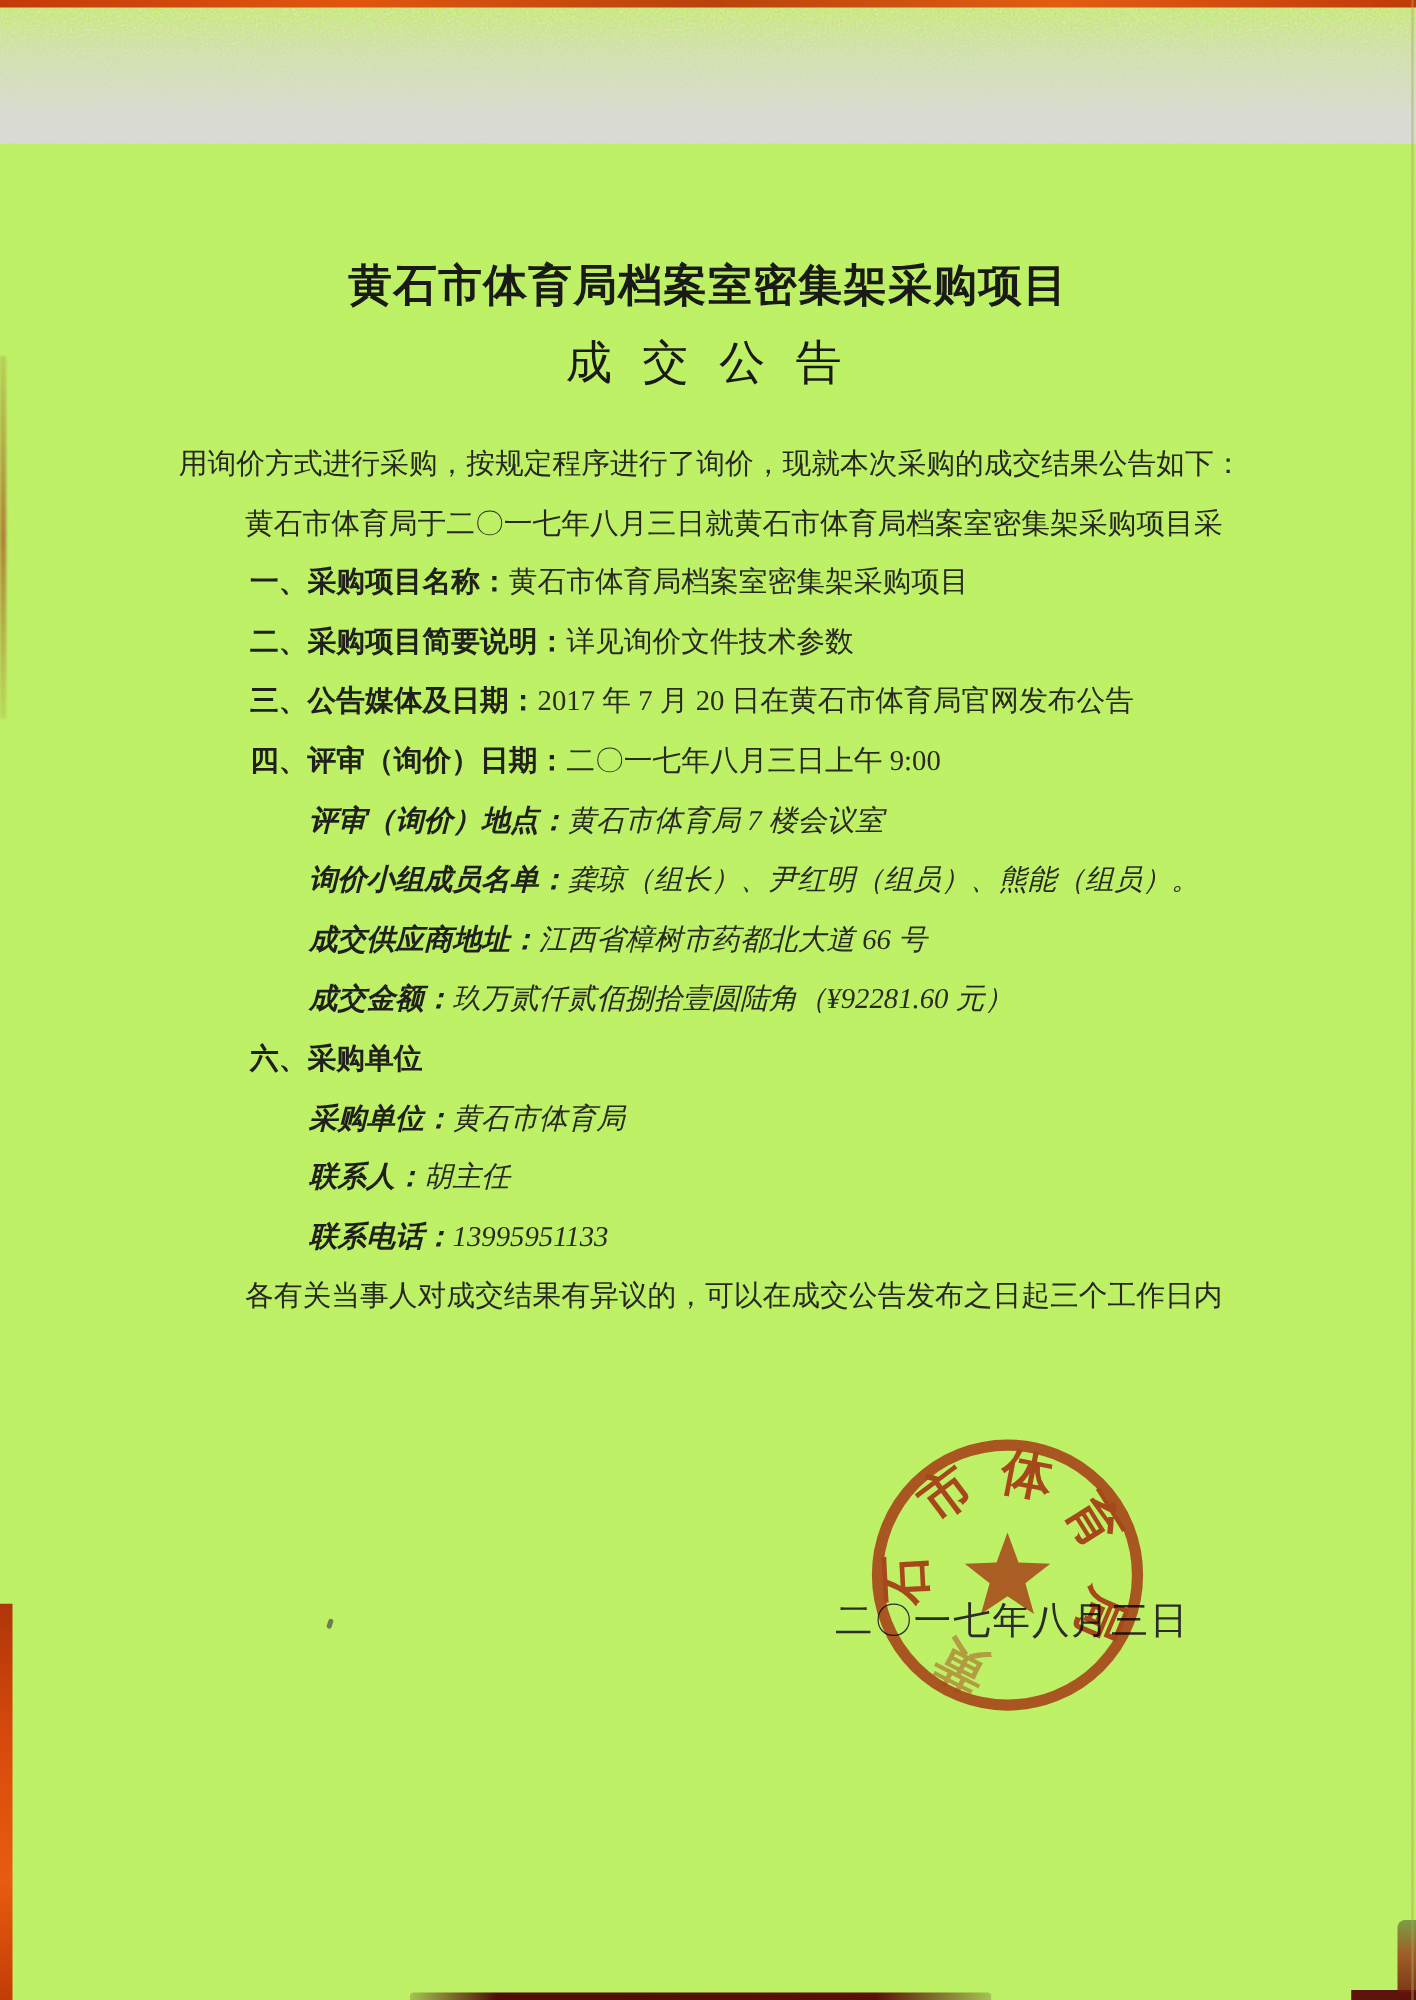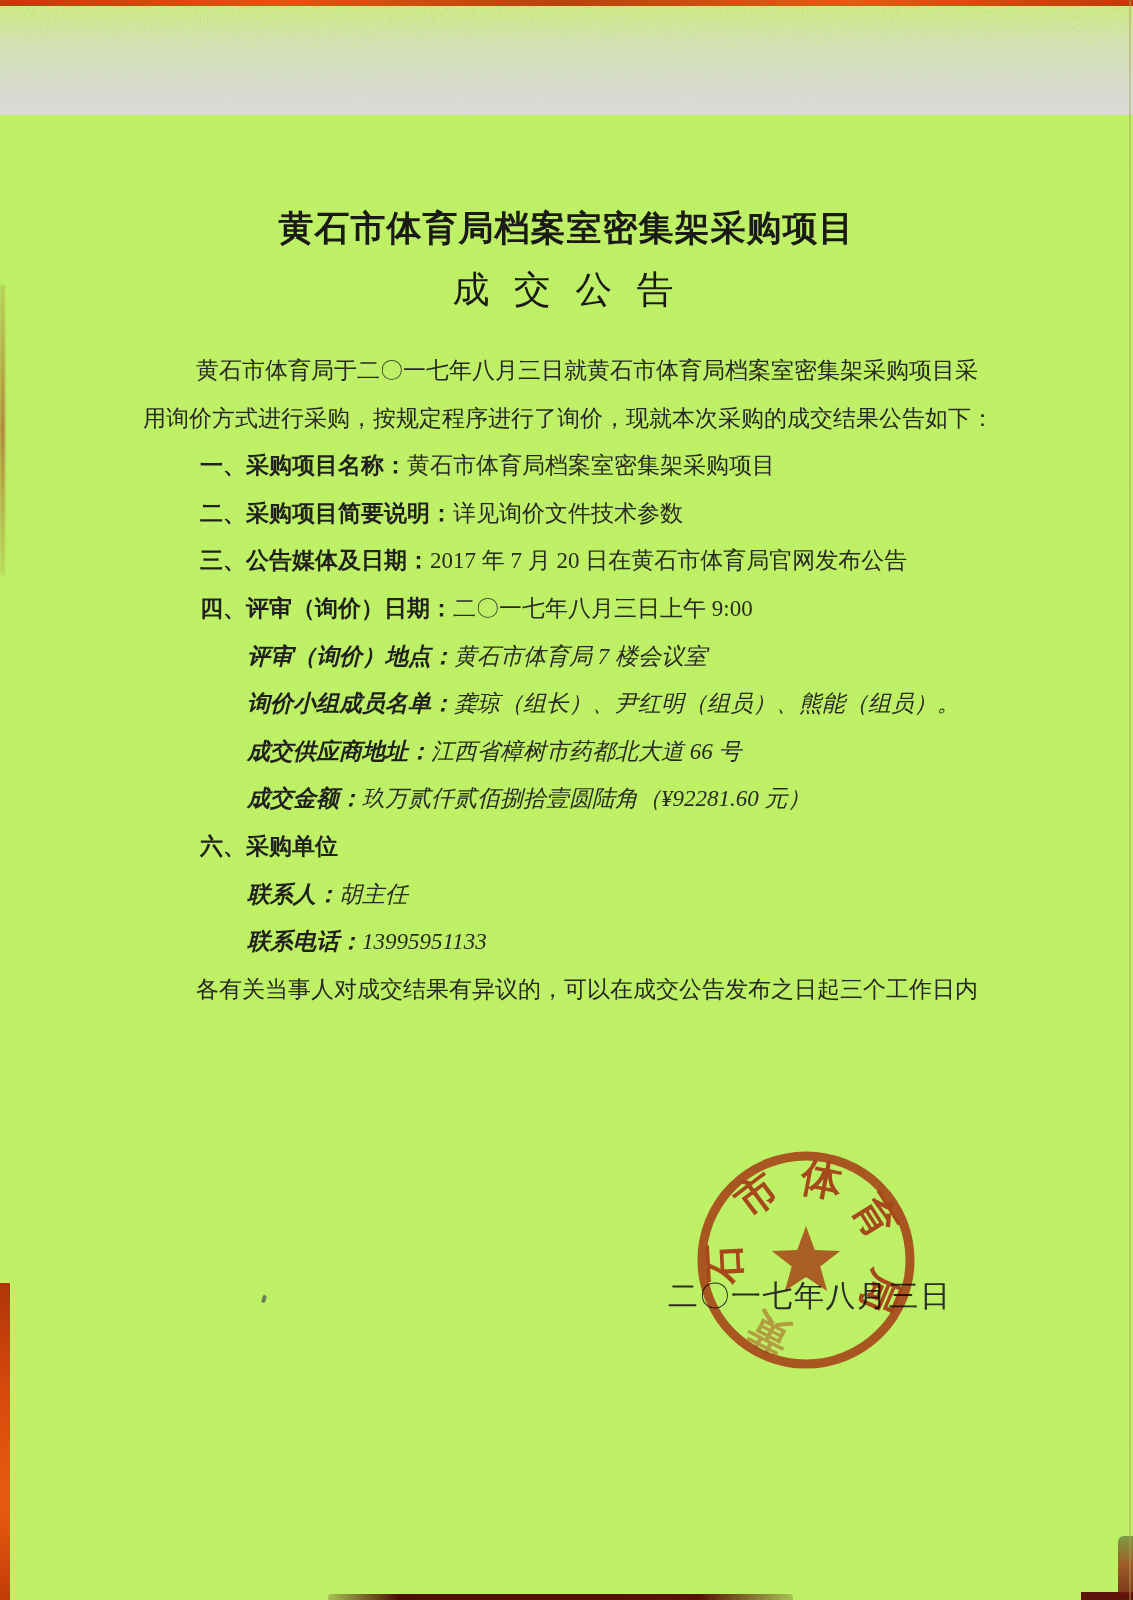--- a/index.html
+++ b/index.html
@@ -129,32 +129,33 @@
   <div class="corner-blob"></div>
   <div class="right-line"></div>
   <div class="speckle"></div>
 
   <div class="title-block">
     <div class="doc-title">黄石市体育局档案室密集架采购项目</div>
     <div class="doc-subtitle">成 交 公 告</div>
   </div>
 
   <div class="body-block">
+    <div class="line">用询价方式进行采购，按规定程序进行了询价，现就本次采购的成交结果公告如下：</div>
     <div class="line indent2">黄石市体育局于二〇一七年八月三日就黄石市体育局档案室密集架采购项目采</div>
-    <div class="line">用询价方式进行采购，按规定程序进行了询价，现就本次采购的成交结果公告如下：</div>
 
     <div class="line item"><span class="lbl">一、采购项目名称：</span><span class="val">黄石市体育局档案室密集架采购项目</span></div>
     <div class="line item"><span class="lbl">二、采购项目简要说明：</span><span class="val">详见询价文件技术参数</span></div>
     <div class="line item"><span class="lbl">三、公告媒体及日期：</span><span class="val">2017 年 7 月 20 日在黄石市体育局官网发布公告</span></div>
     <div class="line item"><span class="lbl">四、评审（询价）日期：</span><span class="val">二〇一七年八月三日上午 9:00</span></div>
     <div class="line sub"><span class="lbl">评审（询价）地点：</span><span class="val">黄石市体育局 7 楼会议室</span></div>
     <div class="line sub"><span class="lbl">询价小组成员名单：</span><span class="val">龚琼（组长）、尹红明（组员）、熊能（组员）。</span></div>
     <div class="line sub"><span class="lbl">成交供应商地址：</span><span class="val">江西省樟树市药都北大道 66 号</span></div>
     <div class="line sub"><span class="lbl">成交金额：</span><span class="val">玖万贰仟贰佰捌拾壹圆陆角（¥92281.60 元）</span></div>
     <div class="line item"><span class="lbl">六、采购单位</span><span class="val"></span></div>
+    <div class="line sub"><span class="lbl">采购单位：</span><span class="val">黄石市体育局</span></div>
     <div class="line sub"><span class="lbl">联系人：</span><span class="val">胡主任</span></div>
     <div class="line sub"><span class="lbl">联系电话：</span><span class="val">13995951133</span></div>
 
     <div class="line indent2">各有关当事人对成交结果有异议的，可以在成交公告发布之日起三个工作日内</div>
   </div>
 
   <div class="sign-date">二〇一七年八月三日</div>
 
   <svg class="stamp" width="230" height="230" viewBox="0 0 230 230">
     <circle cx="115" cy="115" r="104" fill="none" stroke="#dd3a2e" stroke-width="9" opacity="0.92"></circle>

